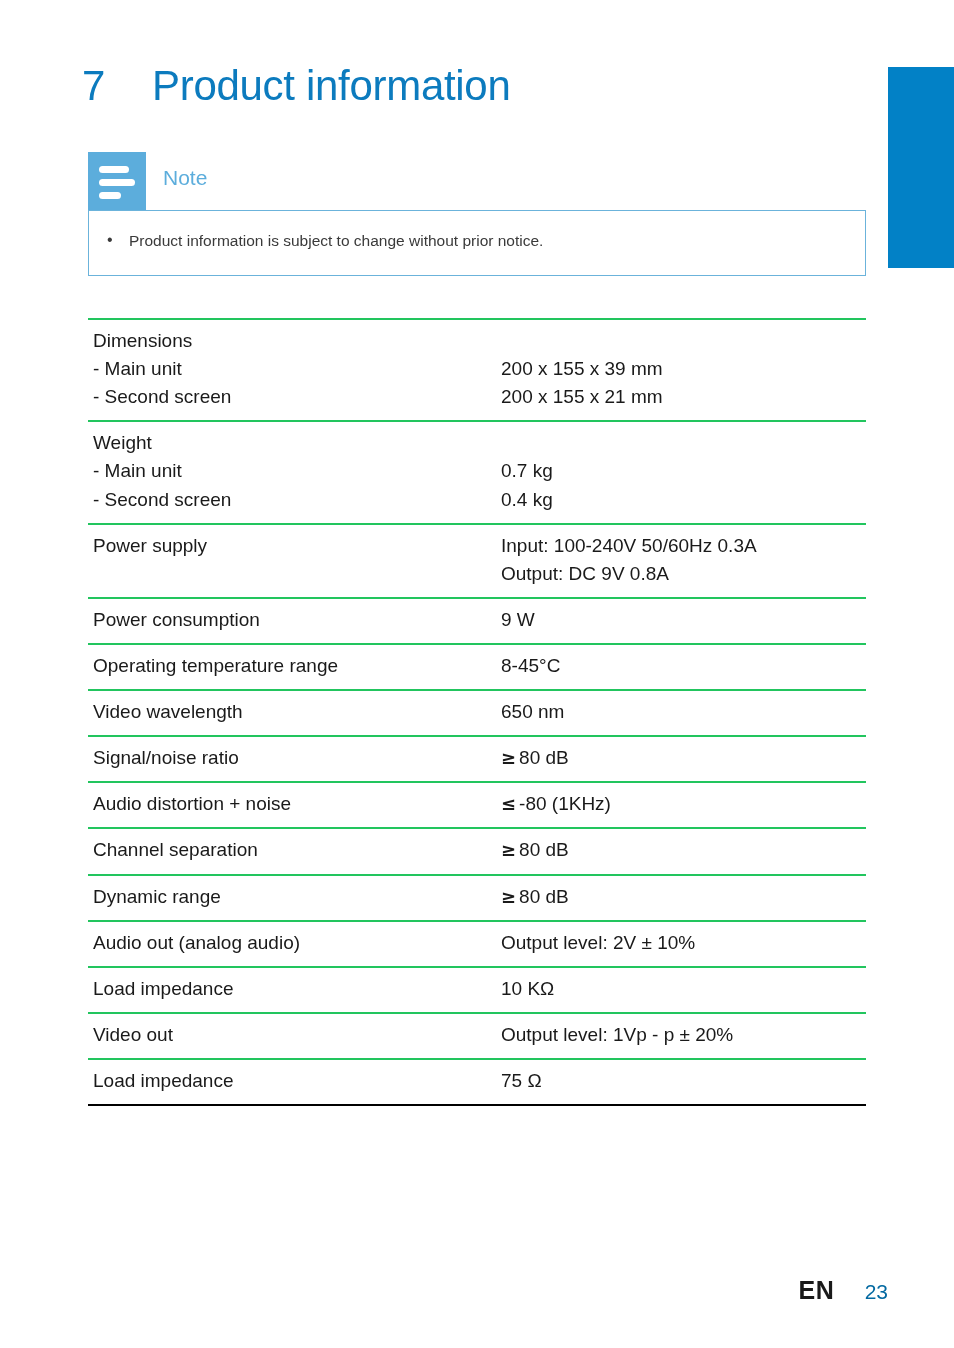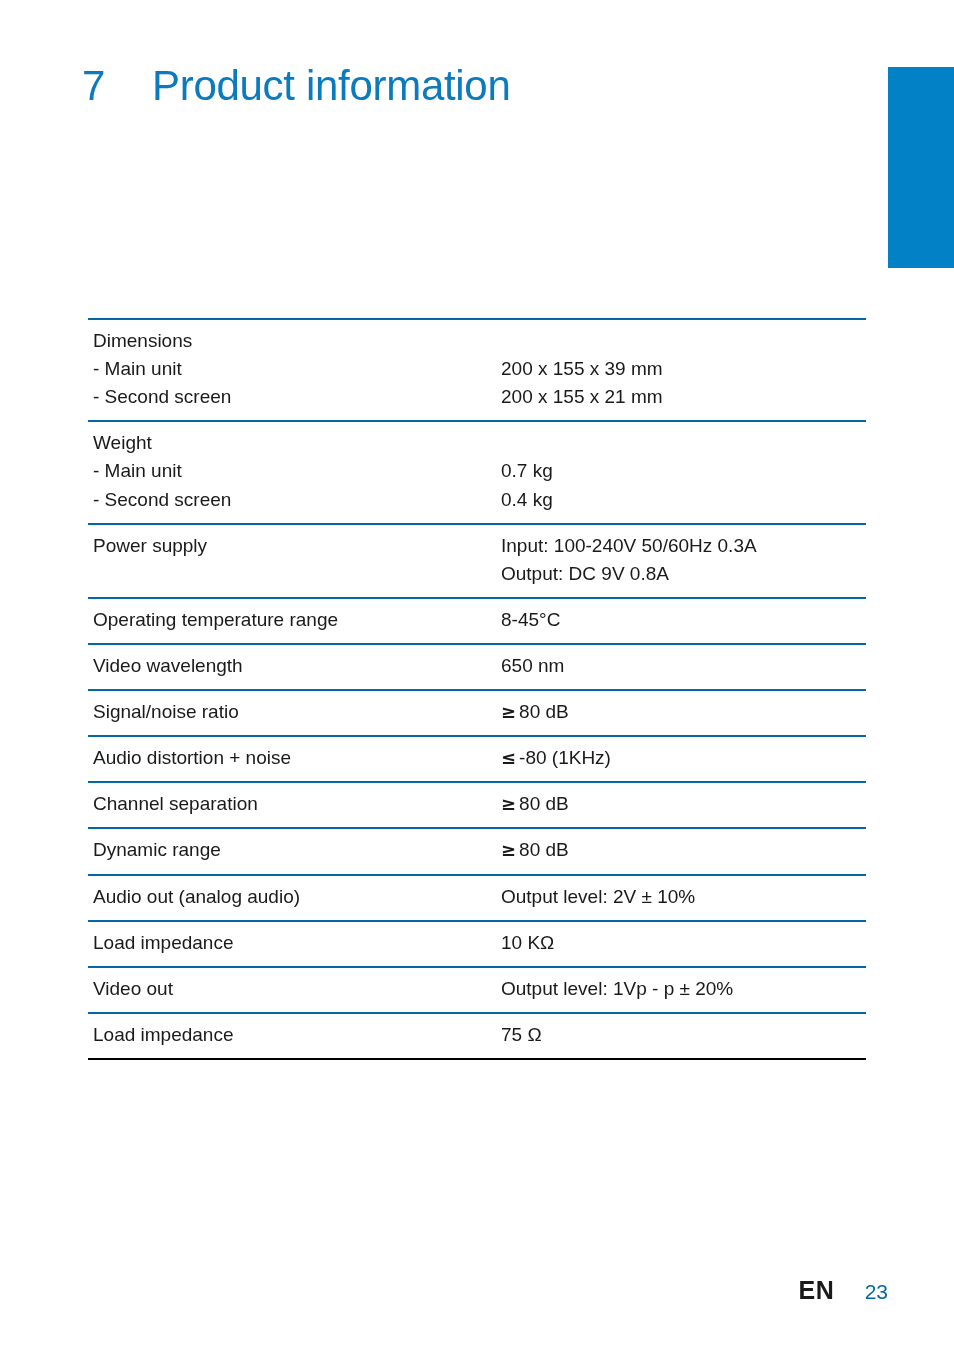--- a/index.html
+++ b/index.html
@@ -137,21 +137,21 @@
   .spec-table {
     position: absolute;
     left: 88px;
     top: 318px;
     width: 778px;
     border-collapse: collapse;
     font-size: 19px;
     color: #1a1a1a;
   }
   .spec-table tr {
-    border-top: 2px solid #0369a1;
+    border-top: 2px solid #22c55e;
   }
   .spec-table tr:last-child {
     border-bottom: 2px solid #000000;
   }
   .spec-table td {
     padding: 7px 0 9px 0;
     vertical-align: top;
     line-height: 1.48;
     font-weight: 400;
   }
@@ -207,20 +207,36 @@
 
   <div class="lang-tab">
     <div class="lang-tab-label">English</div>
   </div>
 
   <div class="chapter-heading">
     <span class="chapter-number">7</span>
     <span class="chapter-title">Product information</span>
   </div>
 
+  <div class="note-wrap">
+    <div class="note-header">
+      <div class="note-icon">
+        <span class="bar bar1"></span>
+        <span class="bar bar2"></span>
+        <span class="bar bar3"></span>
+      </div>
+      <div class="note-title">Note</div>
+    </div>
+    <div class="note-body">
+      <div class="note-item">
+        <span class="note-bullet">•</span>
+        <span class="note-text">Product information is subject to change without prior notice.</span>
+      </div>
+    </div>
+  </div>
 
   <table class="spec-table">
     <tbody>
 
       <tr>
         <td class="label">
           <span class="sub">Dimensions</span>
           <span class="sub">- Main unit</span>
           <span class="sub">- Second screen</span>
         </td>
@@ -247,20 +263,28 @@
       <tr>
         <td class="label">
           <span class="sub">Power supply</span>
         </td>
         <td class="value">
           <span class="sub">Input: 100-240V 50/60Hz 0.3A</span>
           <span class="sub">Output: DC 9V 0.8A</span>
         </td>
       </tr>
 
+      <tr>
+        <td class="label">
+          <span class="sub">Power consumption</span>
+        </td>
+        <td class="value">
+          <span class="sub">9 W</span>
+        </td>
+      </tr>
 
       <tr>
         <td class="label">
           <span class="sub">Operating temperature range</span>
         </td>
         <td class="value">
           <span class="sub">8-45°C</span>
         </td>
       </tr>
 

